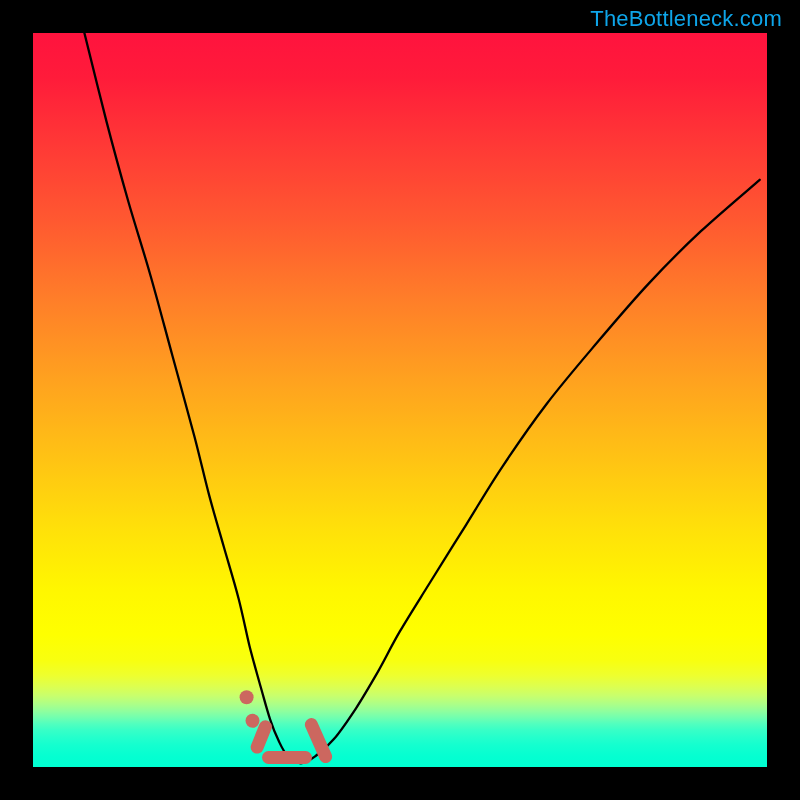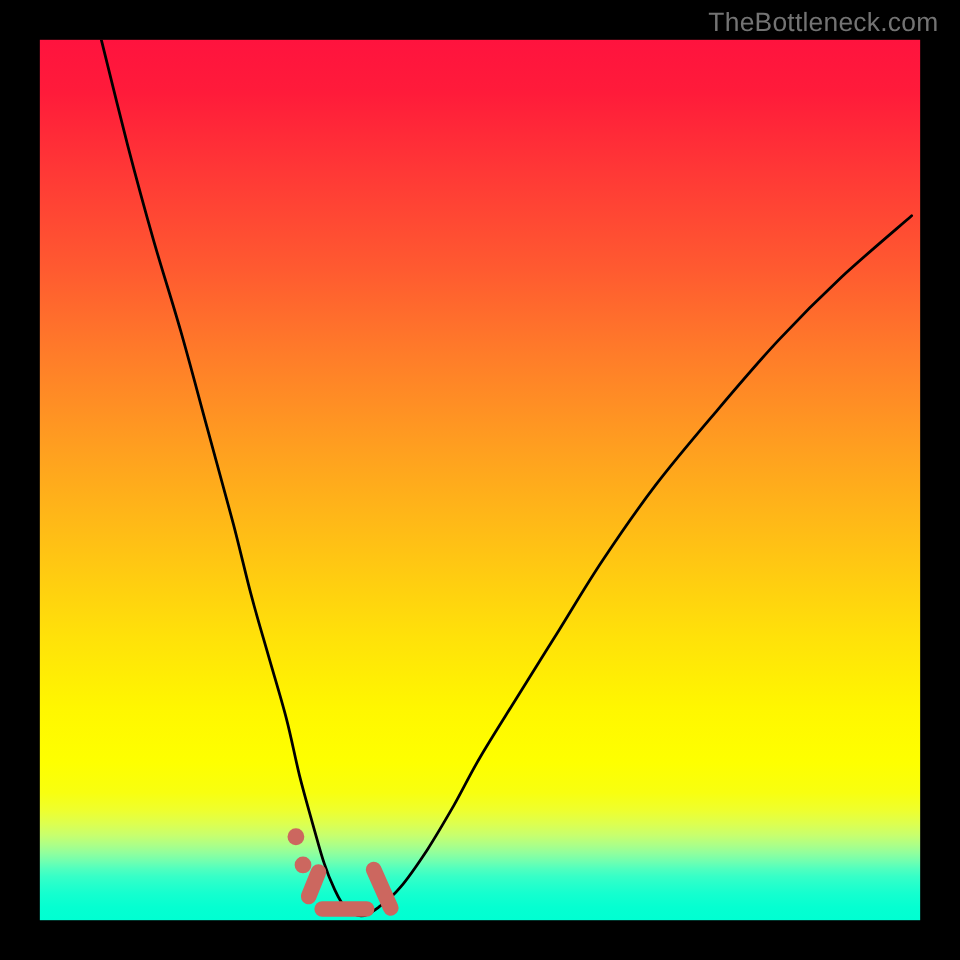--- a/index.html
+++ b/index.html
@@ -16,21 +16,21 @@
     height: 800px;
     background: #000000;
   }
   .watermark {
     position: absolute;
     top: 6px;
     right: 18px;
     font-family: Arial, Helvetica, sans-serif;
     font-size: 22px;
     font-weight: 500;
-    color: #737373;
+    color: #0ea5e9;
     letter-spacing: 0.2px;
     z-index: 20;
     text-align: right;
   }
   .plot {
     position: absolute;
     left: 33px;
     top: 33px;
     width: 734px;
     height: 734px;

